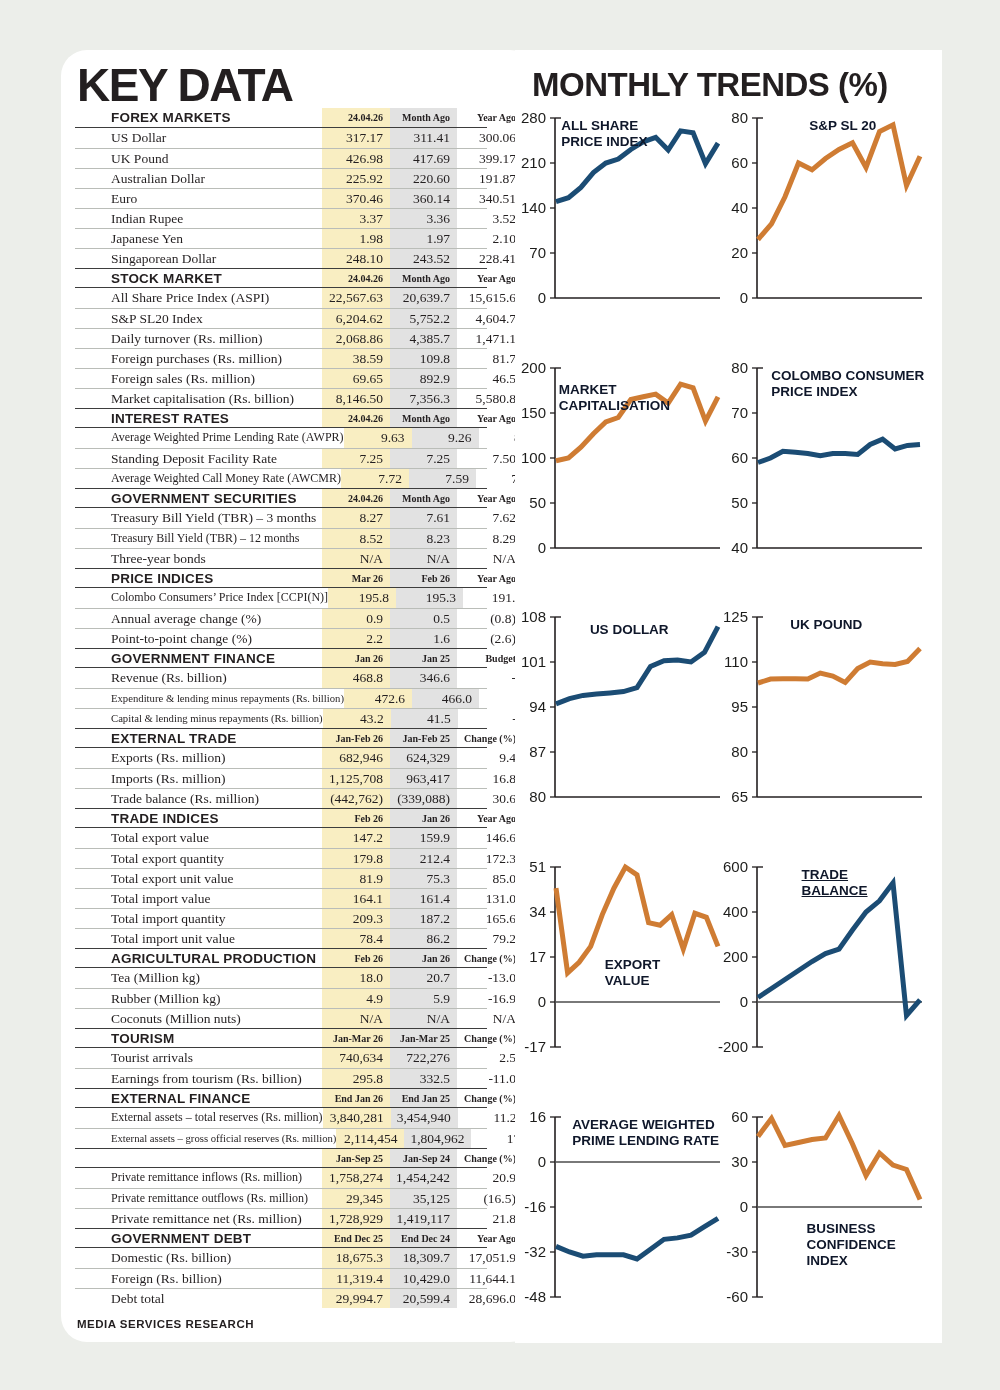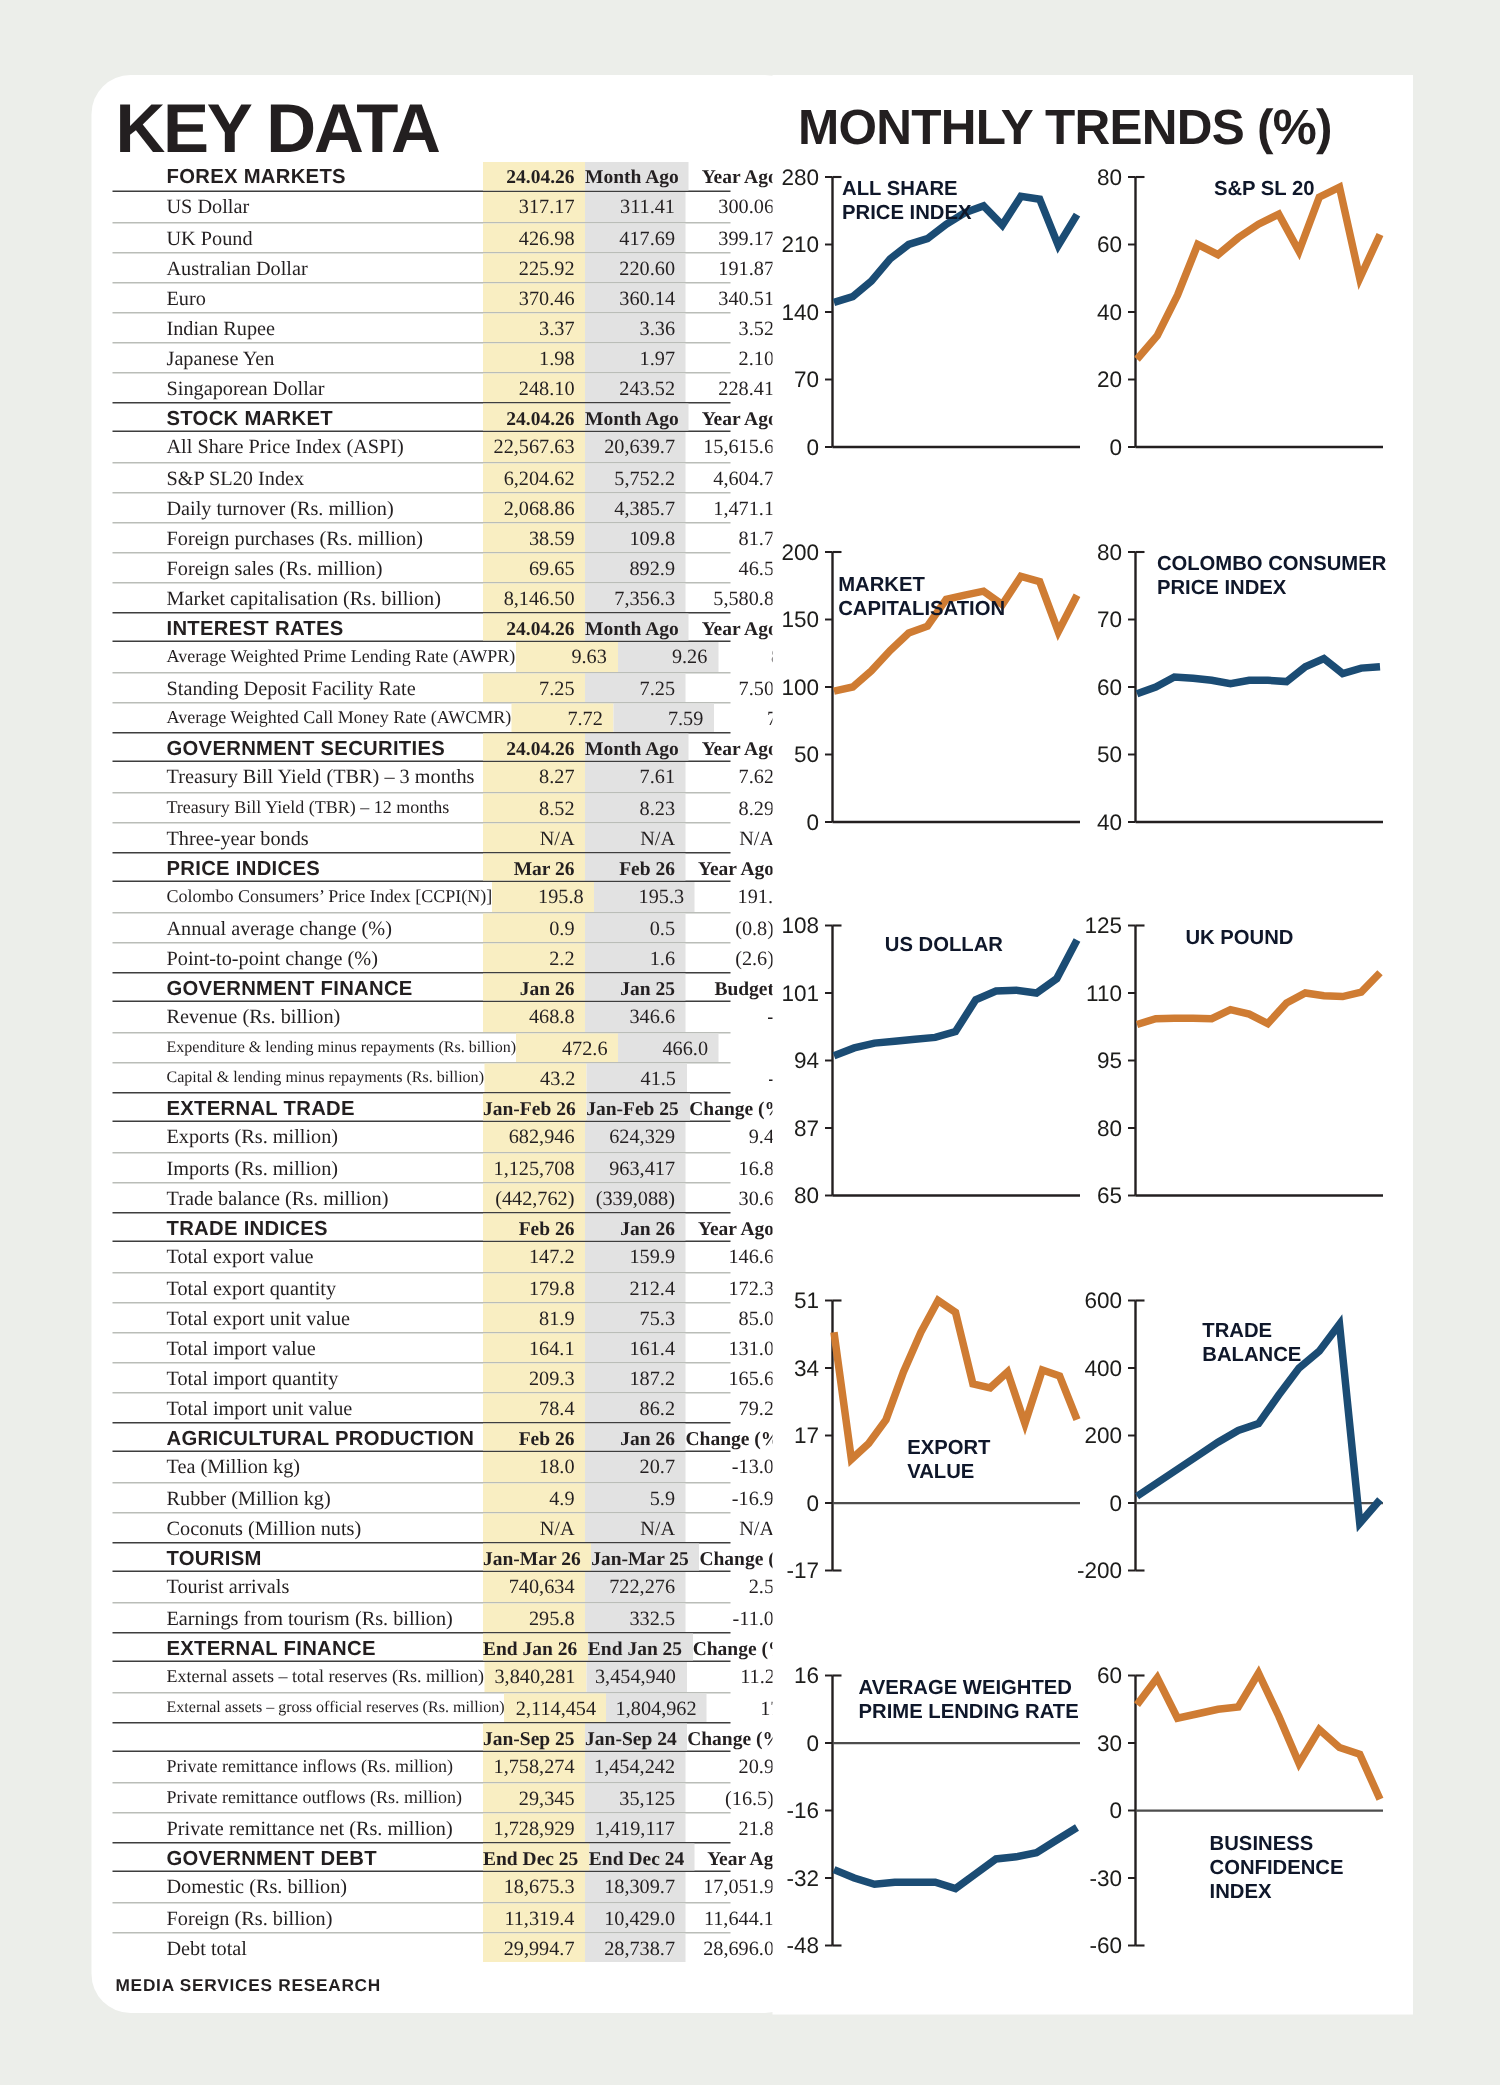--- a/index.html
+++ b/index.html
@@ -22,21 +22,21 @@
   .datatable .row:first-child { border-top:none; }
   .cell { height:100%; line-height:19px; overflow:visible; }
   .lbl { flex:0 0 211px; font-family:"Liberation Serif",serif; font-size:13.5px; white-space:nowrap; }
   .lbl.sm { font-size:12px; }
   .lbl.xs { font-size:10.7px; }
   .hrow .lbl { font-family:"Liberation Sans",sans-serif; font-weight:bold; font-size:13.5px; letter-spacing:0.2px; }
   .c1 { flex:0 0 68px; background:#f9eec2; }
   .c2 { flex:0 0 67px; background:#e2e2e2; }
   .c3 { flex:0 0 66px; }
   .c1,.c2,.c3 { text-align:right; padding-right:7px; font-family:"Liberation Serif",serif; font-size:13.5px; white-space:nowrap; }
-  .hrow .c1,.hrow .c2,.hrow .c3 { font-weight:bold; font-size:13px; }
+  .hrow .c1,.hrow .c2,.hrow .c3 { font-weight:bold; font-size:10px; }
   .credit { position:absolute; left:16px; top:1268px; font-weight:bold; font-size:11.5px;
             letter-spacing:0.5px; color:#231f20; }
 
   .charts { position:absolute; left:0; top:0; width:100%; height:100%; }
   .chart { position:absolute; width:207px; height:196px; }
   .ctitle { position:absolute; font-weight:bold; font-size:13.5px; line-height:1.18; text-align:left;
             white-space:pre-line; transform:translateX(-50%); width:max-content; color:#0f172a; }
   svg { position:absolute; left:0; top:0; overflow:visible; }
   svg text { font-family:"Liberation Sans",sans-serif; font-size:15px; fill:#1d1d1b; }
 </style>
@@ -398,21 +398,21 @@
         </div>
         <div class="row drow">
           <div class="cell lbl">Foreign (Rs. billion)</div>
           <div class="cell c1">11,319.4</div>
           <div class="cell c2">10,429.0</div>
           <div class="cell c3">11,644.1</div>
         </div>
         <div class="row drow">
           <div class="cell lbl">Debt total</div>
           <div class="cell c1">29,994.7</div>
-          <div class="cell c2">28,738.7</div>
+          <div class="cell c2">20,599.4</div>
           <div class="cell c3">28,696.0</div>
         </div>
       </div>
     <div class="credit">MEDIA SERVICES RESEARCH</div>
   </section>
 
   <section class="panel right">
     <h1 class="trends-title">MONTHLY TRENDS (%)</h1>
     <div class="charts" id="charts">
         <div class="chart" style="left: 0px; top: 60px;">
@@ -564,21 +564,21 @@
             <line x1="35" y1="143" x2="40" y2="143" stroke="#231f20" stroke-width="1.3"></line>
             <text x="31" y="148" text-anchor="end">0</text>
             <line x1="35" y1="98" x2="40" y2="98" stroke="#231f20" stroke-width="1.3"></line>
             <text x="31" y="103" text-anchor="end">200</text>
             <line x1="35" y1="53" x2="40" y2="53" stroke="#231f20" stroke-width="1.3"></line>
             <text x="31" y="58" text-anchor="end">400</text>
             <line x1="35" y1="8" x2="40" y2="8" stroke="#231f20" stroke-width="1.3"></line>
             <text x="31" y="13" text-anchor="end">600</text>
             <polyline points="41.0,138.5 54.5,129.5 68.0,120.5 81.5,111.5 95.0,102.5 108.5,94.6 122.0,90.1 135.5,71.0 149.0,53.0 162.5,41.8 176.0,23.8 189.5,156.5 203.0,140.8" fill="none" stroke="#1b4c74" stroke-width="5" stroke-linejoin="miter"></polyline>
           </svg>
-          <div class="ctitle" style="left: 117.55px; top: 20px;">TRADE
+          <div class="ctitle" style="left: 117.55px; top: 8px; text-decoration: underline;">TRADE
 BALANCE</div>
         </div>
         <div class="chart" style="left: 0px; top: 1059px;">
           <svg width="207" height="196">
             <line x1="40" y1="8" x2="40" y2="188" stroke="#231f20" stroke-width="1.6"></line>
             <line x1="40" y1="8" x2="46" y2="8" stroke="#231f20" stroke-width="1.4"></line>
             <line x1="40" y1="53" x2="205" y2="53" stroke="#4d4d4d" stroke-width="1.5"></line>
             <line x1="40" y1="188" x2="46" y2="188" stroke="#231f20" stroke-width="1.4"></line>
             <line x1="35" y1="188" x2="40" y2="188" stroke="#231f20" stroke-width="1.3"></line>
             <text x="31" y="193" text-anchor="end">-48</text>

